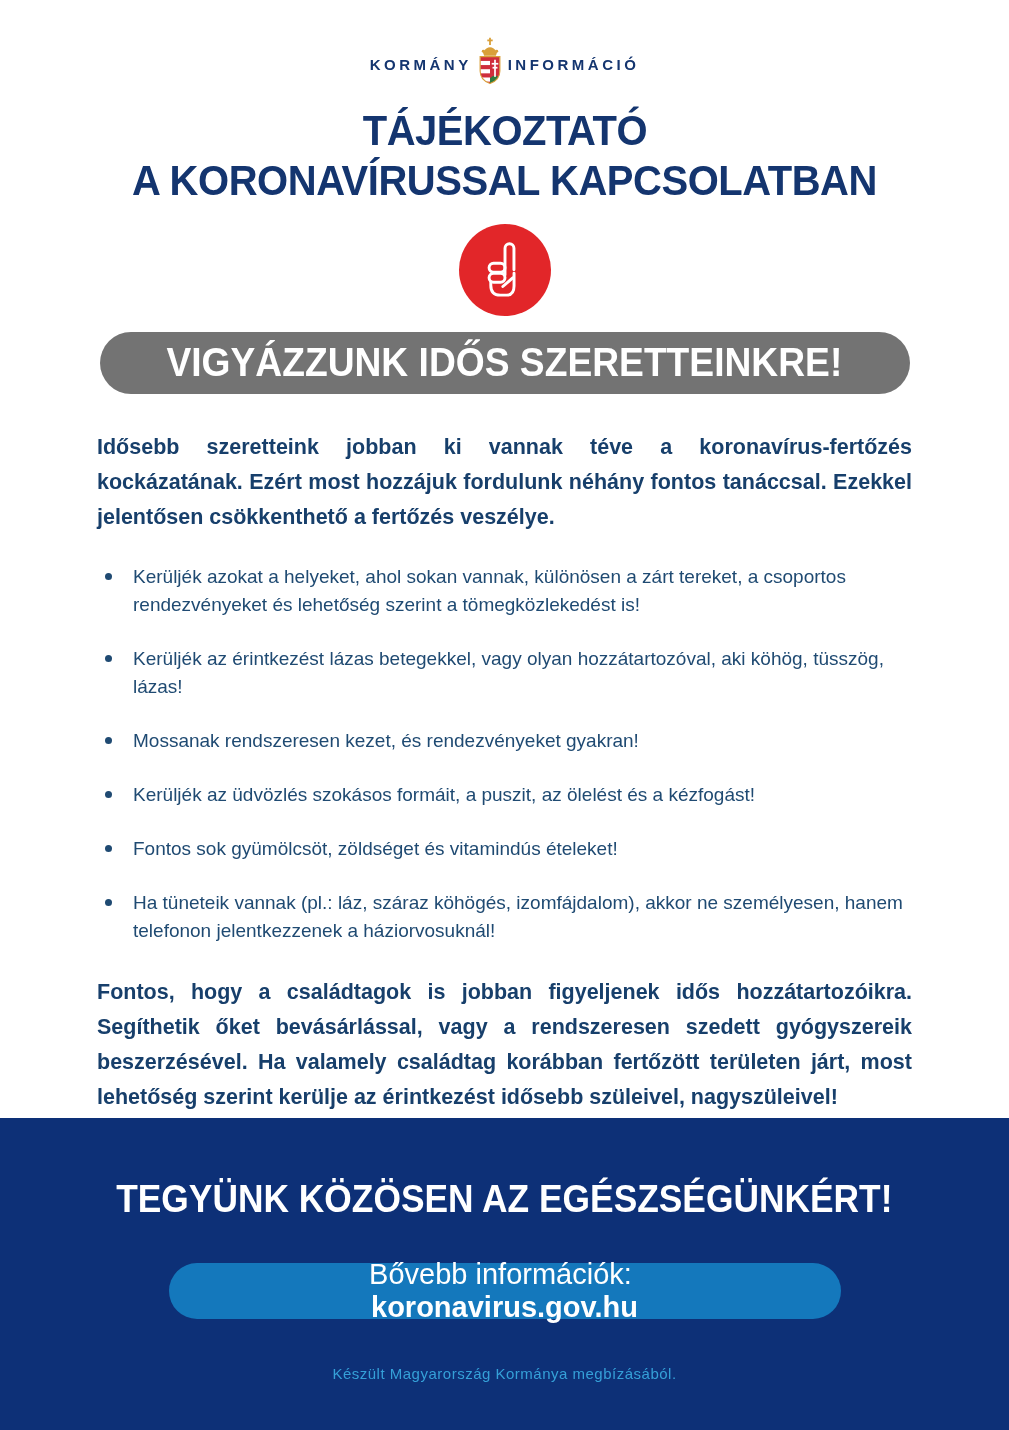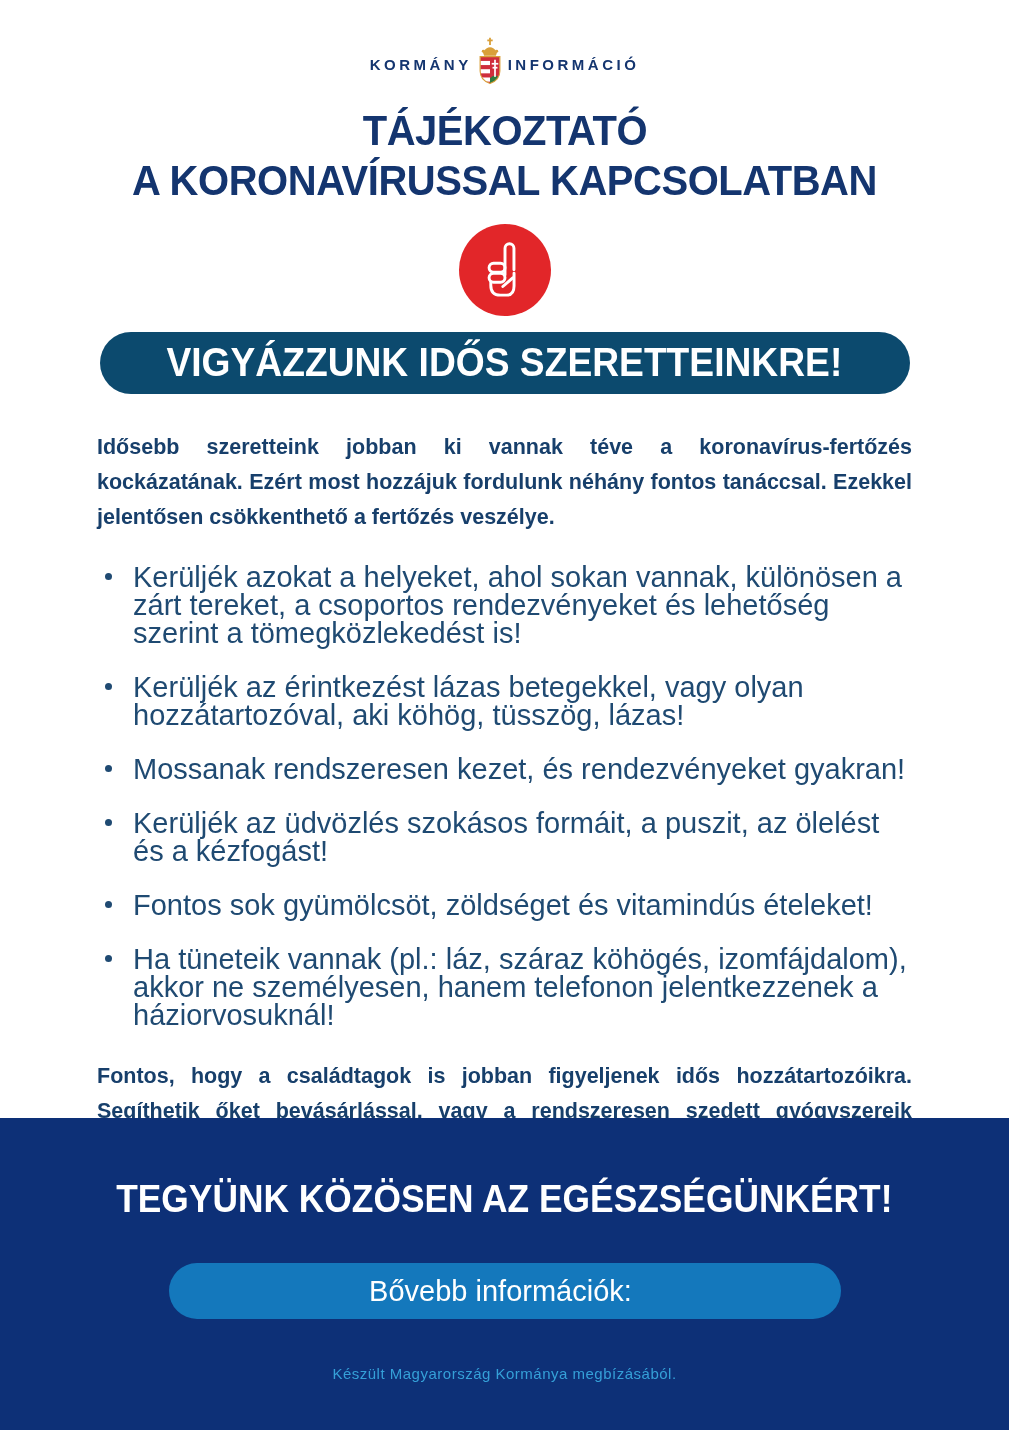--- a/index.html
+++ b/index.html
@@ -28,35 +28,35 @@
   .condensed{display:inline-block;transform:scaleX(0.93);transform-origin:center;white-space:nowrap;}
   
   .attention{
     width:92px;height:92px;border-radius:50%;
     background:#e22629;margin:18px auto 0;
     display:flex;align-items:center;justify-content:center;
   }
   
   .banner{
     margin:16px auto 0;width:810px;height:62px;border-radius:31px;
-    background:#0c4a6e;color:#ffffff;
+    background:#737373;color:#ffffff;
     display:flex;align-items:center;justify-content:center;
     font-size:40px;font-weight:bold;letter-spacing:0;
   }
   
   .content{width:815px;margin:0 auto;}
   .para{
     font-size:21.5px;line-height:35px;text-align:justify;
     font-weight:bold;color:#173f6b;margin:0;
   }
   .intro{margin-top:36px;}
   .closing{margin-top:30px;}
   ul.bullets{
     margin:28px 0 0 0;padding:0;list-style:none;
-    color:#1f4a72;font-size:29px;line-height:28px;
+    color:#1f4a72;font-size:19px;line-height:28px;
   }
   ul.bullets li{
     position:relative;padding-left:36px;margin-bottom:26px;
   }
   ul.bullets li::before{
     content:"";position:absolute;left:8px;top:10px;
     width:7px;height:7px;border-radius:50%;background:#1f4a72;
   }
   
   .footer{
@@ -162,17 +162,18 @@
 
     <p class="para closing">Fontos, hogy a családtagok is jobban figyeljenek idős hozzátartozóikra. Segíthetik őket bevásárlással, vagy a rendszeresen szedett gyógyszereik beszerzésével. Ha valamely családtag korábban fertőzött területen járt, most lehetőség szerint kerülje az érintkezést idősebb szüleivel, nagyszüleivel!</p>
   </div>
 
   <div class="footer">
     <div class="footer-headline">
       <span class="condensed">TEGYÜNK KÖZÖSEN AZ EGÉSZSÉGÜNKÉRT!</span>
     </div>
     <div class="info-pill">
       <span style="white-space:pre;">Bővebb információk: </span>
+      <span class="bold">koronavirus.gov.hu</span>
     </div>
     <div class="credit">Készült Magyarország Kormánya megbízásából.</div>
   </div>
 
 </div>
 
 </body></html>

